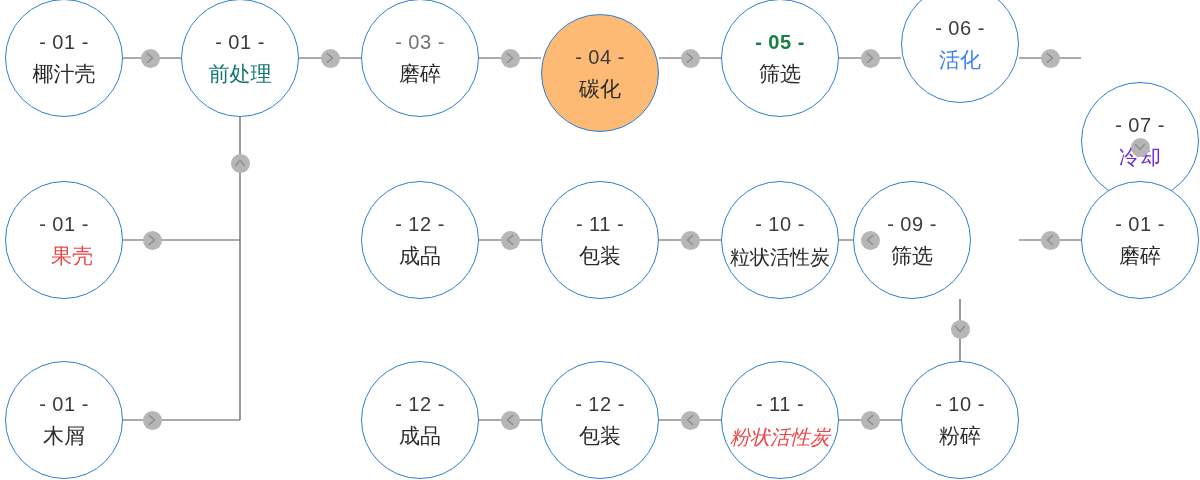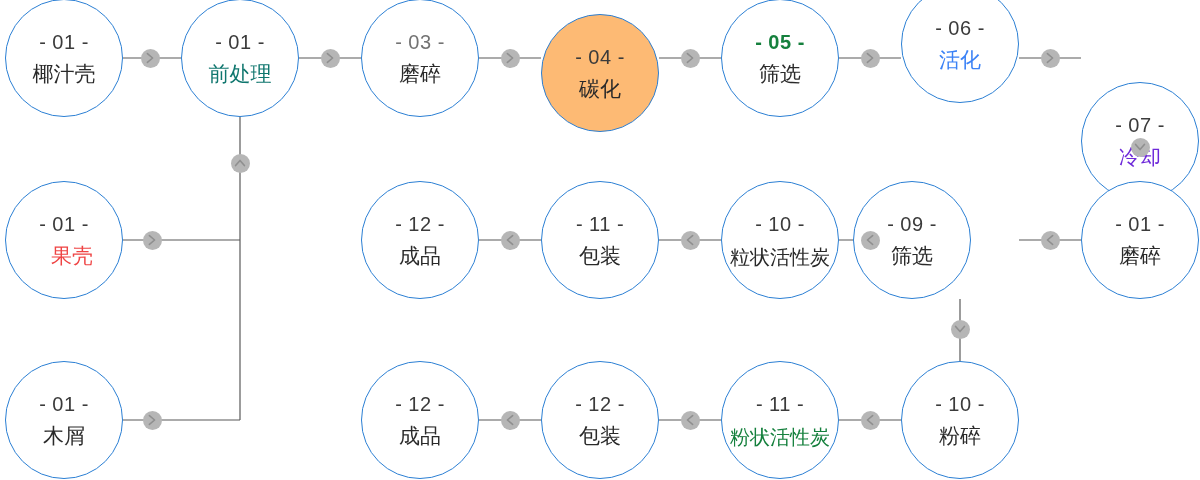--- a/index.html
+++ b/index.html
@@ -265,21 +265,21 @@
       <div class="node" style="left: 420px; top: 420px; border-color: rgb(43, 127, 212); background: rgb(255, 255, 255);">
         <div class="node-index" style="color: rgb(59, 59, 59);">- 12 -</div>
         <div class="node-label" style="color: rgb(42, 42, 42);">成品</div>
       </div>
       <div class="node" style="left: 600px; top: 420px; border-color: rgb(43, 127, 212); background: rgb(255, 255, 255);">
         <div class="node-index" style="color: rgb(59, 59, 59);">- 12 -</div>
         <div class="node-label" style="color: rgb(42, 42, 42);">包装</div>
       </div>
       <div class="node small-label" style="left: 780px; top: 420px; border-color: rgb(43, 127, 212); background: rgb(255, 255, 255);">
         <div class="node-index" style="color: rgb(59, 59, 59);">- 11 -</div>
-        <div class="node-label" style="color: #15803d;">粉状活性炭</div>
+        <div class="node-label" style="color: #ef4444; font-style: italic;">粉状活性炭</div>
       </div>
       <div class="node" style="left: 960px; top: 420px; border-color: rgb(43, 127, 212); background: rgb(255, 255, 255);">
         <div class="node-index" style="color: rgb(59, 59, 59);">- 10 -</div>
         <div class="node-label" style="color: rgb(42, 42, 42);">粉碎</div>
       </div>
     </div>
 
 </div>
 
 </body></html>

